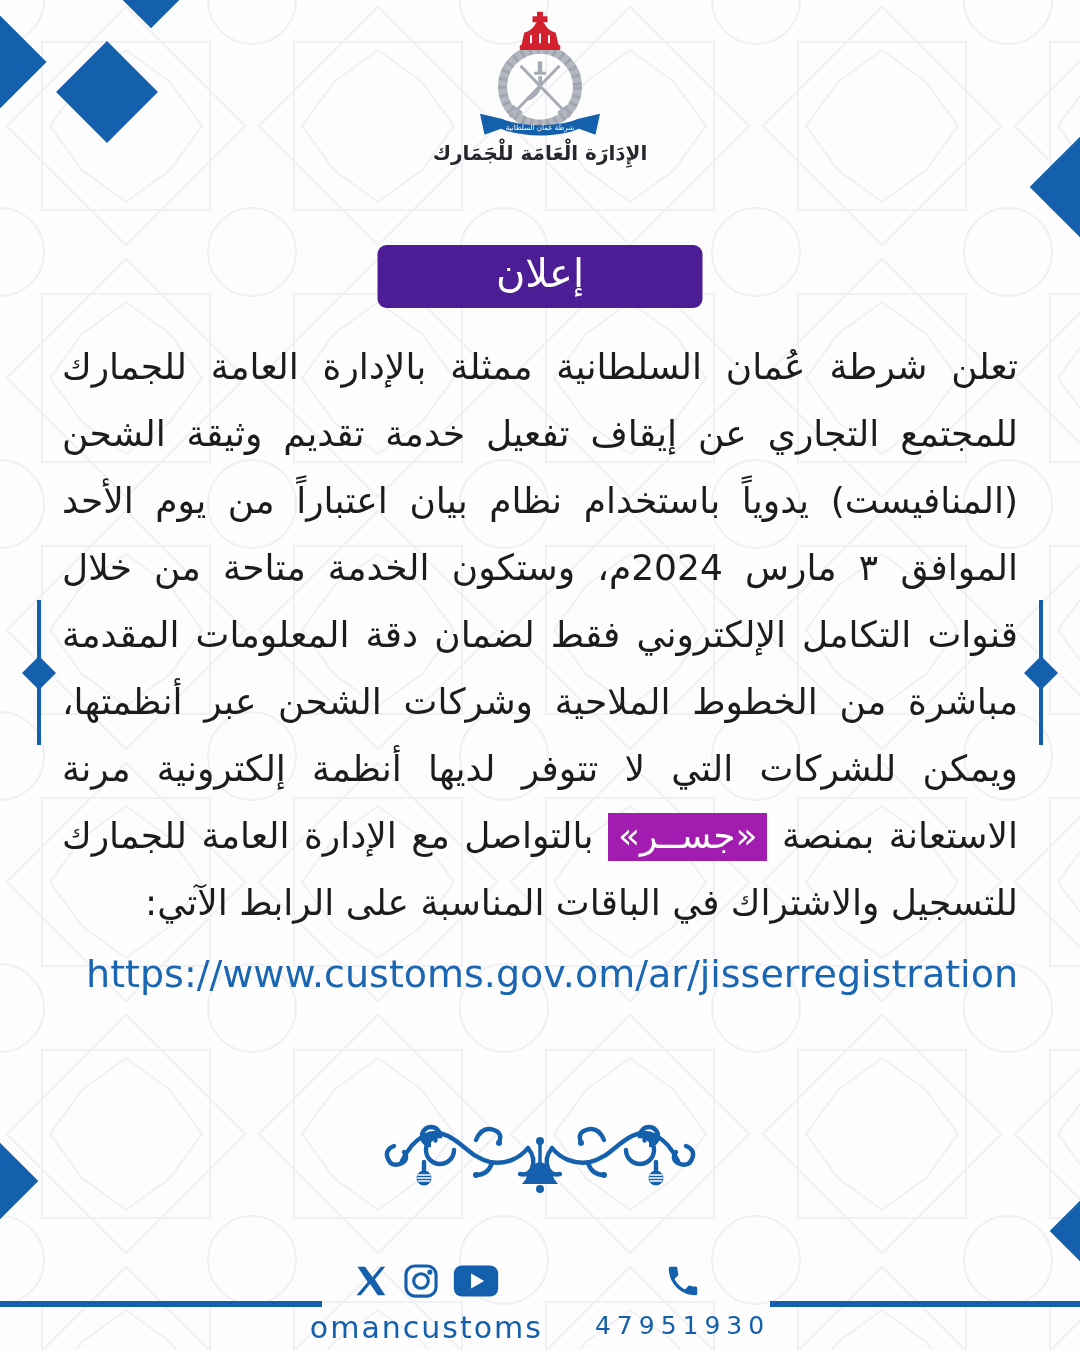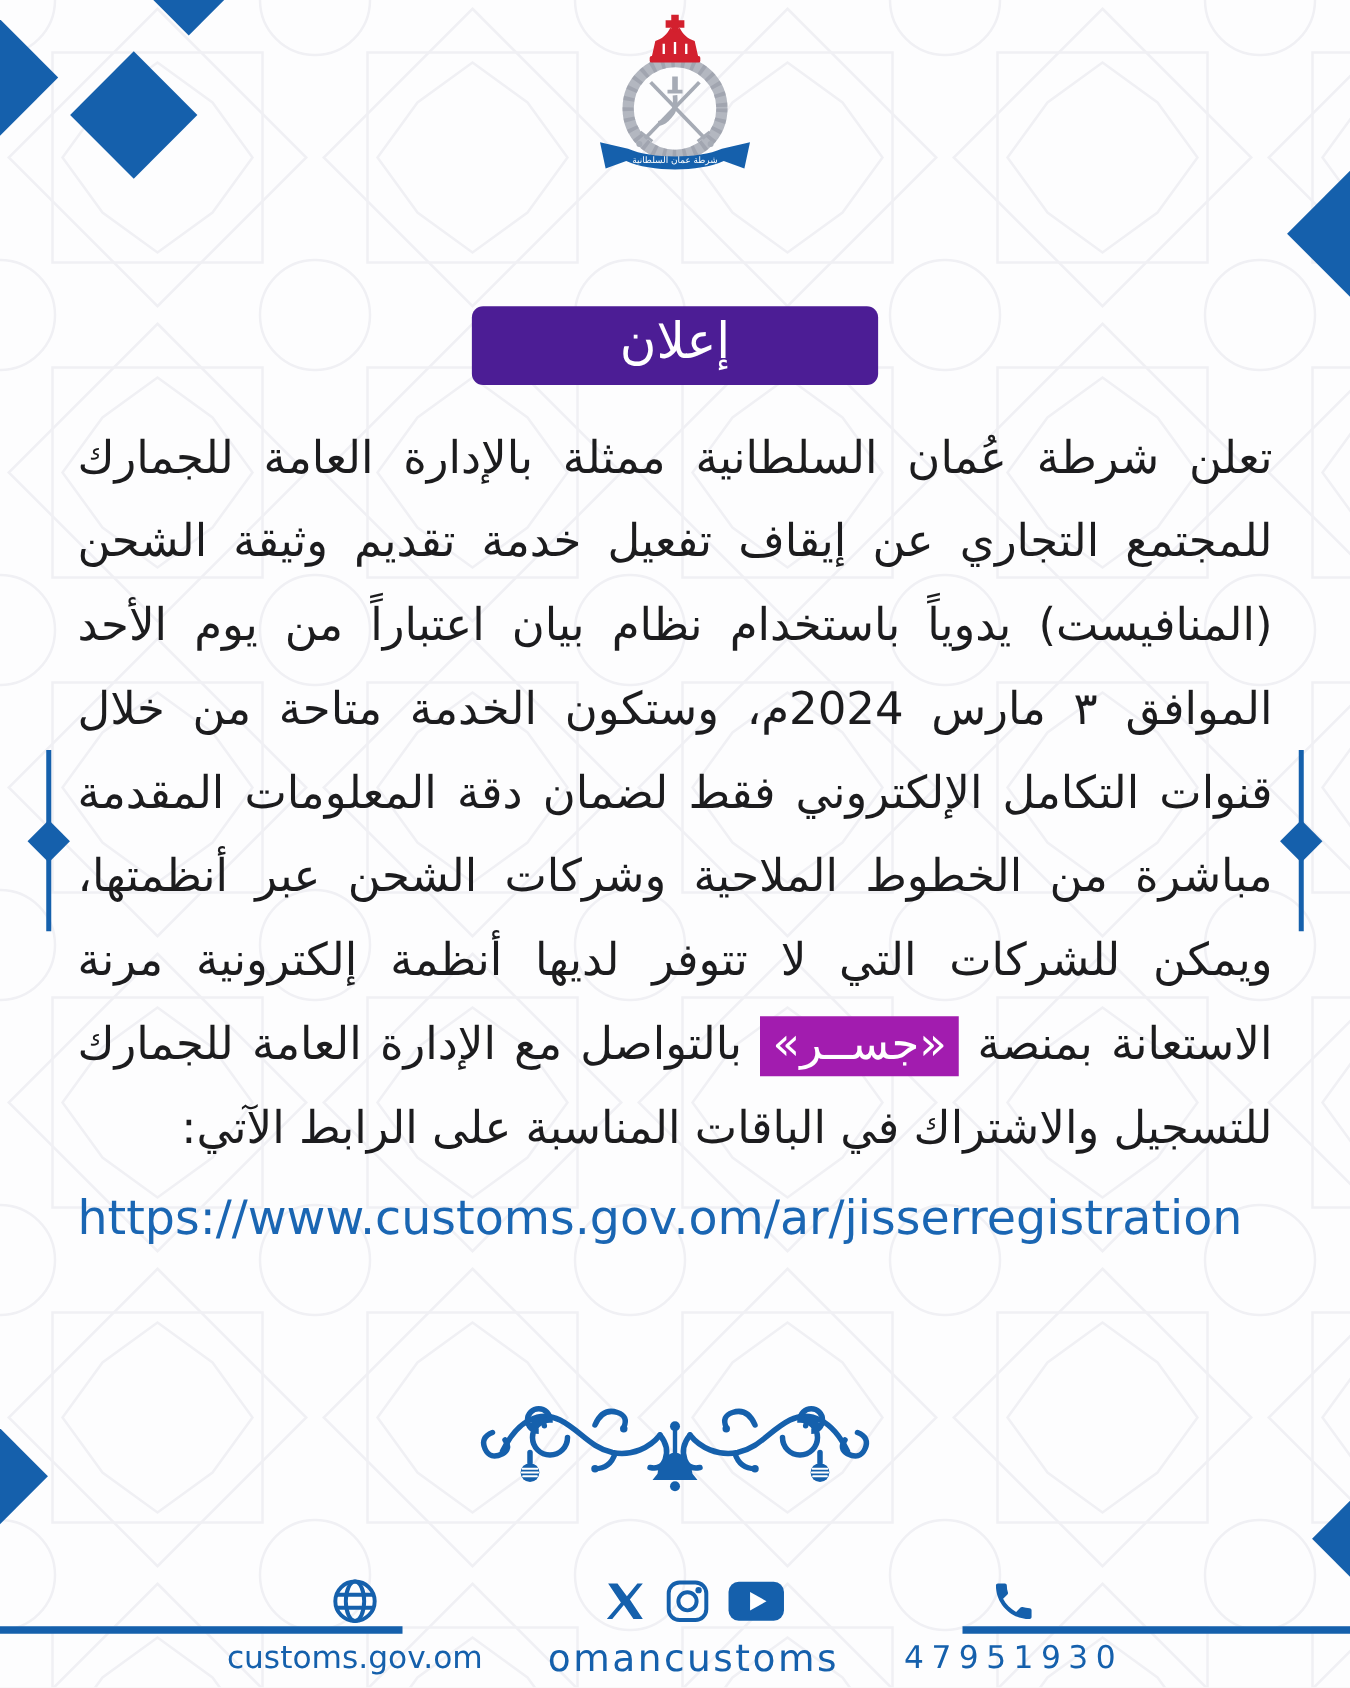--- a/index.html
+++ b/index.html
@@ -30,21 +30,21 @@
   
   .banner{position:absolute;top:245px;left:50%;transform:translateX(-50%);
     width:325px;height:63px;background:#4c1d95;border-radius:9px;
     display:flex;align-items:center;justify-content:center;z-index:2;}
   .banner span{color:#ffffff;font-size:40px;line-height:1;padding-bottom:8px;}
   
   .content{position:absolute;top:333px;left:62px;right:62px;z-index:2;}
   .announce{direction:rtl;text-align:justify;font-size:36px;line-height:67px;
     color:#1c1c1e;margin:0;}
   .hl{background:#a21caf;color:#ffffff;padding:2px 10px 5px;}
-  .link-line{margin-top:16px;text-align:left;direction:ltr;}
+  .link-line{margin-top:16px;text-align:right;direction:ltr;}
   .link-line a{color:#1a66b3;font-size:38px;text-decoration:none;}
   
   .flourish{position:absolute;top:1106px;left:50%;transform:translateX(-50%);z-index:2;}
   
   .footer{position:absolute;top:1258px;left:0;right:0;display:flex;
     justify-content:center;align-items:flex-start;gap:52px;z-index:2;}
   .fgroup{display:flex;flex-direction:column;align-items:center;gap:9px;color:#1560ac;}
   .ficons{display:flex;align-items:center;gap:13px;height:46px;}
   .flabel{font-size:25px;line-height:1;}
   .flabel.handle{font-size:30px;letter-spacing:2px;}
@@ -106,20 +106,21 @@
       <path stroke="#ffffff" stroke-width="2.5" fill="none" d="M88 33 v11 M100 31 v13 M112 33 v11"></path>
       <rect x="73" y="46" width="54" height="7" rx="2" fill="#d3202e"></rect>
     </g>
     <g>
       <path fill="#1560ac" d="M20 138 L50 145 C75 156 125 156 150 145 L180 138 L174 166 L152 158 C126 170 74 170 48 158 L26 166 Z"></path>
       <text x="100" y="160" text-anchor="middle" font-size="9.5" fill="#ffffff">شرطة عمان السلطانية</text>
     </g>
   </svg>
 
   <div class="org-lines">
+    <div>الإِدَارَة الْعَامَة للْجَمَارك</div>
   </div>
 
   <div class="banner">
     <span>إعلان</span>
   </div>
 
   <div class="content">
     <p class="announce"><span>تعلن شرطة عُمان السلطانية ممثلة بالإدارة العامة للجمارك للمجتمع التجاري عن إيقاف تفعيل خدمة تقديم وثيقة الشحن (المنافيست) يدوياً باستخدام نظام بيان اعتباراً من يوم الأحد الموافق ٣ مارس 2024م، وستكون الخدمة متاحة من خلال قنوات التكامل الإلكتروني فقط لضمان دقة المعلومات المقدمة مباشرة من الخطوط الملاحية وشركات الشحن عبر أنظمتها، ويمكن للشركات التي لا تتوفر لديها أنظمة إلكترونية مرنة الاستعانة بمنصة</span> <span class="hl">«جســر»</span> <span>بالتواصل مع الإدارة العامة للجمارك للتسجيل والاشتراك في الباقات المناسبة على الرابط الآتي:</span></p>
     <div class="link-line">
       <a href="#">https://www.customs.gov.om/ar/jisserregistration</a>
@@ -146,32 +147,20 @@
     <use href="#orn-half" transform="translate(320 0) scale(-1 1)"></use>
     <g>
       <path d="M160 38 v20" stroke="#1560ac" stroke-width="3.5" fill="none"></path>
       <circle cx="160" cy="35" r="4" fill="#1560ac"></circle>
       <path fill="#1560ac" d="M160 56 c-8 1 -13 9 -14 17 l-4 5 h36 l-4 -5 c-1 -8 -6 -16 -14 -17 z"></path>
       <circle cx="160" cy="83" r="4" fill="#1560ac"></circle>
     </g>
   </svg>
 
   <div class="footer">
-    <div class="fgroup">
-      <div class="ficons">
-        <svg width="42" height="42" viewBox="0 0 24 24" aria-hidden="true">
-          <g fill="none" stroke="#1560ac" stroke-width="1.8">
-            <circle cx="12" cy="12" r="9"></circle>
-            <ellipse cx="12" cy="12" rx="4.2" ry="9"></ellipse>
-            <path d="M3.6 9 h16.8 M3.6 15 h16.8"></path>
-          </g>
-        </svg>
-      </div>
-      <div class="flabel">customs.gov.om</div>
-    </div>
 
     <div class="fgroup">
       <div class="ficons">
         <svg width="36" height="36" viewBox="0 0 24 24" aria-hidden="true">
           <path fill="#1560ac" d="M3 2.5 h5 l5 6.8 L18.6 2.5 h2.9 L14.6 11 L21.5 21.5 h-5 L11.4 14 L5.2 21.5 H2.3 L9.8 12.6 Z"></path>
         </svg>
         <svg width="38" height="38" viewBox="0 0 24 24" aria-hidden="true">
           <g fill="none" stroke="#1560ac" stroke-width="2">
             <rect x="2.5" y="2.5" width="19" height="19" rx="5.5"></rect>
             <circle cx="12" cy="12" r="4.6"></circle>

